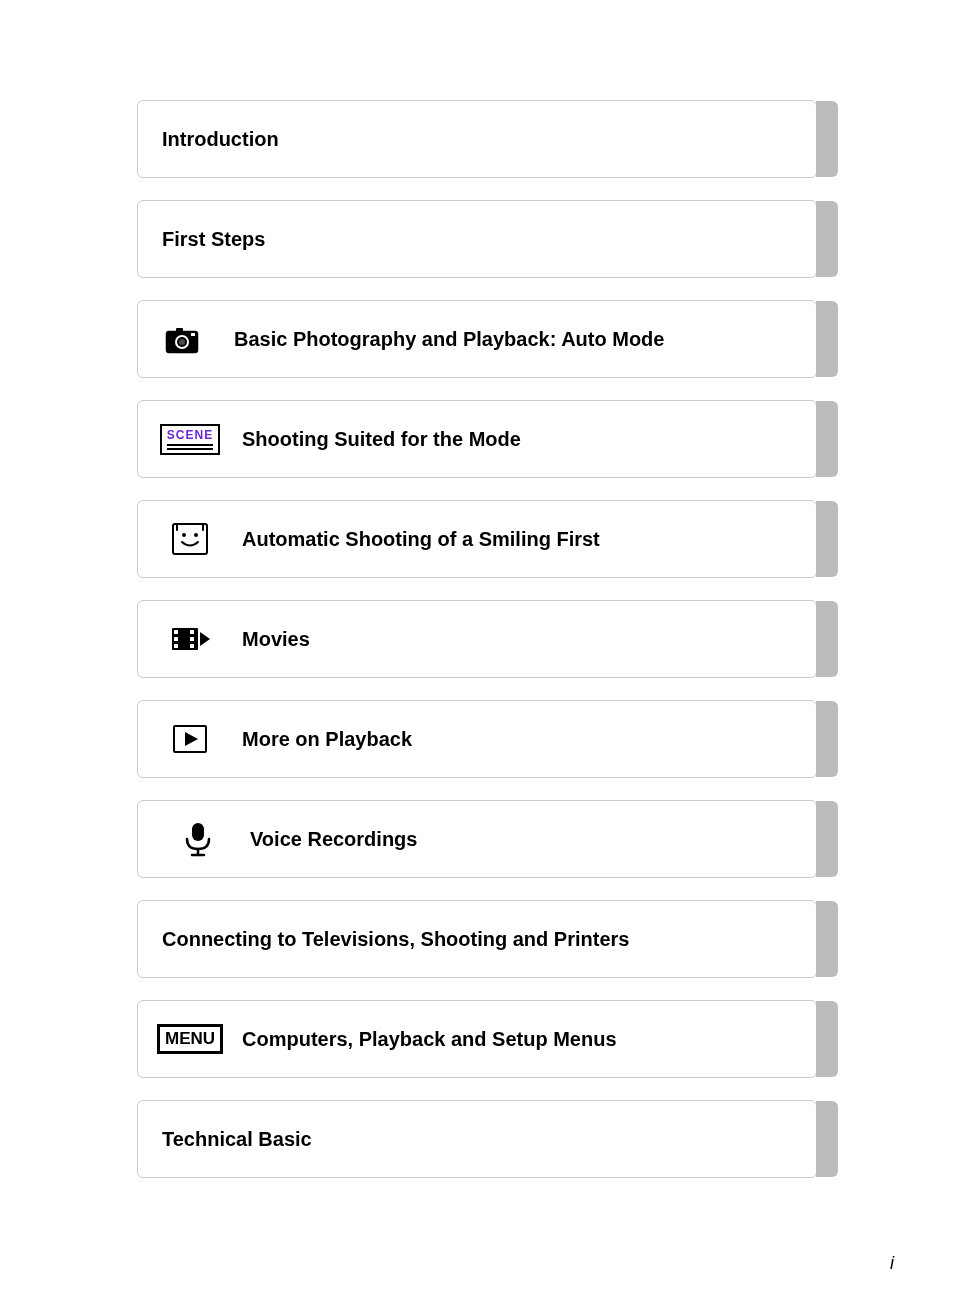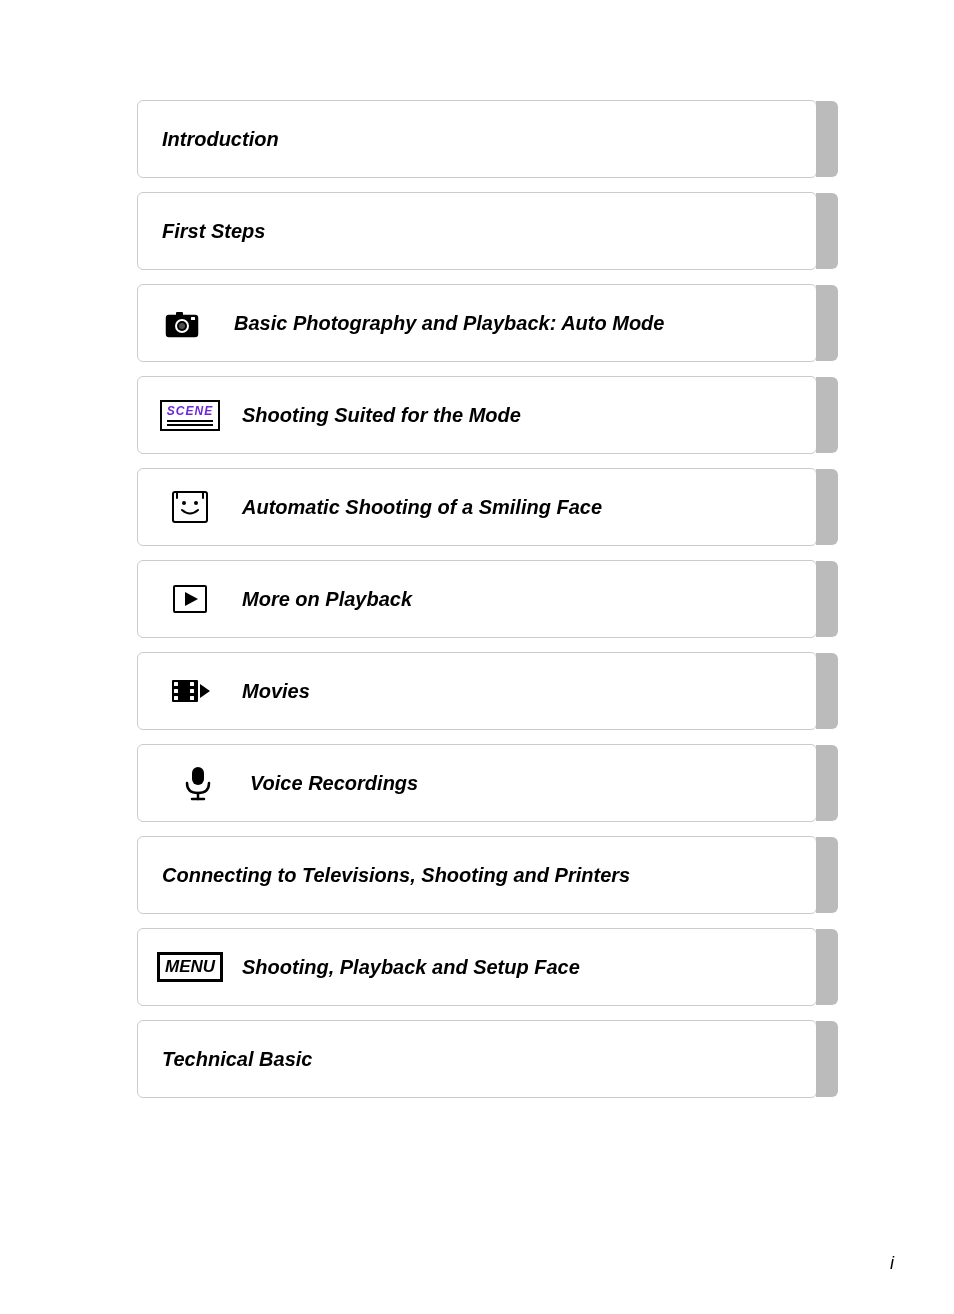--- a/index.html
+++ b/index.html
@@ -23,22 +23,21 @@
       display: flex;
       flex-direction: column;
       align-items: center;
       padding-top: 100px;
     }
 
     .toc-container {
       width: 680px;
       display: flex;
       flex-direction: column;
-      gap: 4px;
-      font-style: italic;
+      gap: 12px;
     }
 
     .toc-row {
       display: flex;
       align-items: center;
       border: 1.5px solid #cccccc;
       border-radius: 6px;
       margin-bottom: 10px;
       background: #ffffff;
       min-height: 78px;
@@ -164,32 +163,21 @@
       <div class="row-icon">
         <svg width="38" height="34" viewBox="0 0 38 34" fill="none" xmlns="http://www.w3.org/2000/svg">
           <rect x="2" y="2" width="34" height="30" rx="2" stroke="black" stroke-width="2" fill="none"></rect>
           <circle cx="13" cy="13" r="2" fill="black"></circle>
           <circle cx="25" cy="13" r="2" fill="black"></circle>
           <path d="M11 20 Q19 27 27 20" stroke="black" stroke-width="2" fill="none" stroke-linecap="round"></path>
           <path d="M6 2 L6 8" stroke="black" stroke-width="2" stroke-linecap="round"></path>
           <path d="M32 2 L32 8" stroke="black" stroke-width="2" stroke-linecap="round"></path>
         </svg>
       </div>
-      <span class="row-label">Automatic Shooting of a Smiling Face</span>
-      <div class="tab-stub"></div>
-    </div>
-
-    <div class="toc-row" style="padding-left: 24px;">
-      <div class="row-icon">
-        <svg width="36" height="30" viewBox="0 0 36 30" fill="none" xmlns="http://www.w3.org/2000/svg">
-          <rect x="2" y="2" width="32" height="26" rx="1" stroke="black" stroke-width="2" fill="none"></rect>
-          <polygon points="13,8 13,22 26,15" fill="black"></polygon>
-        </svg>
-      </div>
-      <span class="row-label">More on Playback</span>
+      <span class="row-label">Automatic Shooting of a Smiling First</span>
       <div class="tab-stub"></div>
     </div>
 
     <div class="toc-row" style="padding-left: 24px;">
       <div class="row-icon">
         <svg width="40" height="34" viewBox="0 0 40 34" fill="none" xmlns="http://www.w3.org/2000/svg">
 
           <rect x="2" y="6" width="26" height="22" rx="1" fill="black"></rect>
           <rect x="4" y="8" width="4" height="4" rx="0.5" fill="white"></rect>
           <rect x="4" y="22" width="4" height="4" rx="0.5" fill="white"></rect>
@@ -197,20 +185,31 @@
           <rect x="20" y="22" width="4" height="4" rx="0.5" fill="white"></rect>
           <polygon points="30,10 40,17 30,24" fill="black"></polygon>
           <rect x="4" y="15" width="4" height="4" rx="0.5" fill="white"></rect>
           <rect x="20" y="15" width="4" height="4" rx="0.5" fill="white"></rect>
         </svg>
       </div>
       <span class="row-label">Movies</span>
       <div class="tab-stub"></div>
     </div>
 
+    <div class="toc-row" style="padding-left: 24px;">
+      <div class="row-icon">
+        <svg width="36" height="30" viewBox="0 0 36 30" fill="none" xmlns="http://www.w3.org/2000/svg">
+          <rect x="2" y="2" width="32" height="26" rx="1" stroke="black" stroke-width="2" fill="none"></rect>
+          <polygon points="13,8 13,22 26,15" fill="black"></polygon>
+        </svg>
+      </div>
+      <span class="row-label">More on Playback</span>
+      <div class="tab-stub"></div>
+    </div>
+
     <div class="toc-row" style="padding-left: 32px;">
       <div class="row-icon">
         <svg width="30" height="36" viewBox="0 0 30 36" fill="none" xmlns="http://www.w3.org/2000/svg">
           <rect x="9" y="2" width="12" height="18" rx="6" fill="black"></rect>
           <path d="M4 18 Q4 28 15 28 Q26 28 26 18" stroke="black" stroke-width="2.5" fill="none" stroke-linecap="round"></path>
           <line x1="15" y1="28" x2="15" y2="34" stroke="black" stroke-width="2.5" stroke-linecap="round"></line>
           <line x1="9" y1="34" x2="21" y2="34" stroke="black" stroke-width="2.5" stroke-linecap="round"></line>
         </svg>
       </div>
       <span class="row-label">Voice Recordings</span>
@@ -219,21 +218,21 @@
 
     <div class="toc-row" style="padding-left: 24px;">
       <span class="row-label">Connecting to Televisions, Shooting and Printers</span>
       <div class="tab-stub"></div>
     </div>
 
     <div class="toc-row" style="padding-left: 24px;">
       <div class="row-icon">
         <span style="font-size:17px; font-weight:900; font-family:Arial,sans-serif; border:3px solid #000; padding:3px 5px; letter-spacing:0px; line-height:1.1; display:inline-block;text-align:center;">MENU</span>
       </div>
-      <span class="row-label">Shooting, Playback and Setup Face</span>
+      <span class="row-label">Computers, Playback and Setup Menus</span>
       <div class="tab-stub"></div>
     </div>
 
     <div class="toc-row" style="padding-left: 24px;">
       <span class="row-label">Technical Basic</span>
       <div class="tab-stub"></div>
     </div>
 
   </div>
 

